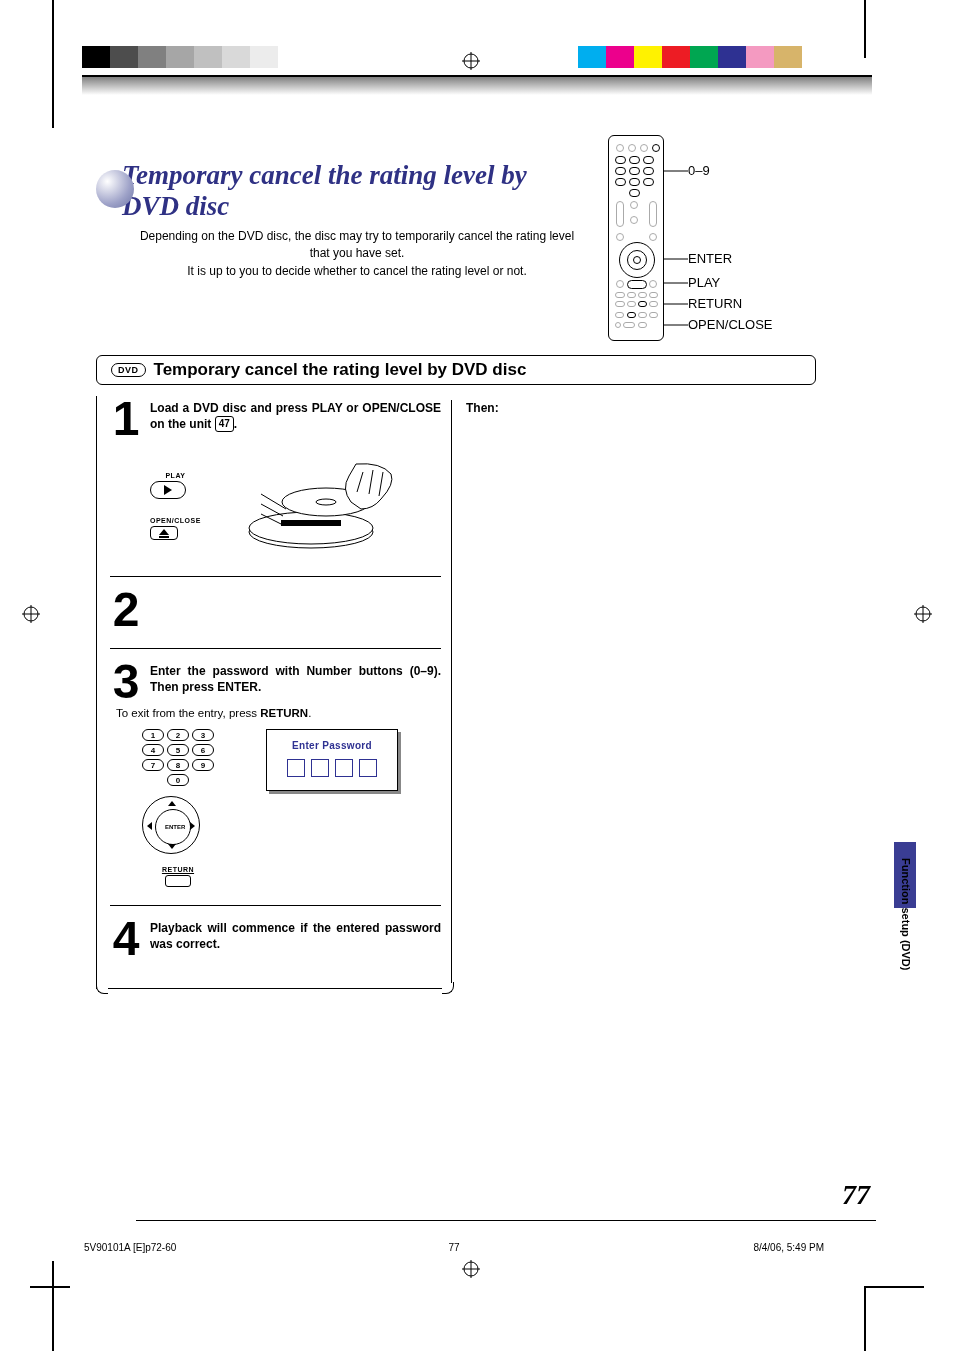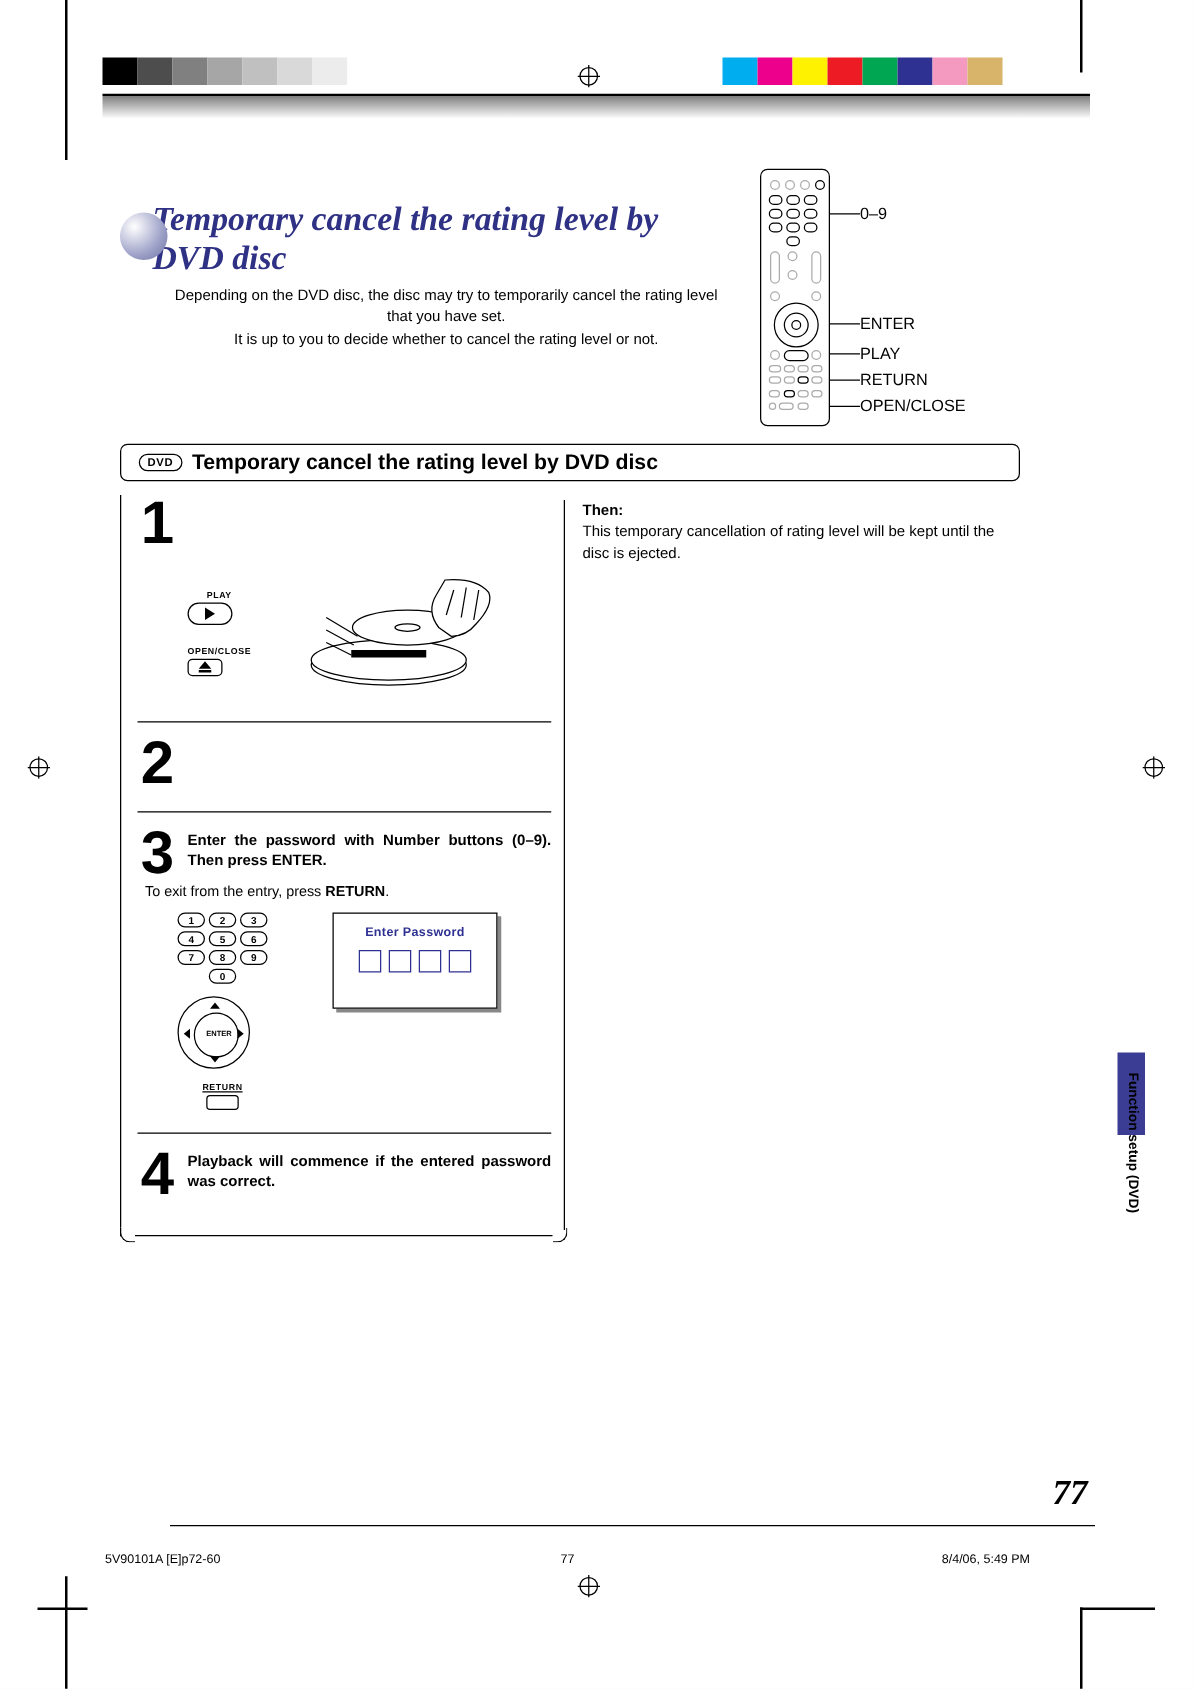--- a/index.html
+++ b/index.html
@@ -158,21 +158,21 @@
   .dpad .al { left:4px; top:25px; border-right:5px solid #000; border-top:4px solid transparent; border-bottom:4px solid transparent; }
   .dpad .ar { right:4px; top:25px; border-left:5px solid #000; border-top:4px solid transparent; border-bottom:4px solid transparent; }
   .return-ill { margin-top:12px; text-align:center; }
   .return-ill .lab { font-size:7px; font-weight:bold; letter-spacing:0.5px; text-decoration:underline; }
   .return-box { width:26px; height:12px; border:1.5px solid #000; border-radius:3px; margin:2px auto 0; }
 
   .exit-line { font-size:11.5px; margin-left:6px; margin-bottom:8px; }
   .password-panel {
     width:132px; margin-left:10px;
     border:1px solid #000; box-shadow:3px 3px 0 #888; background:#fff;
-    padding:10px 8px 28px; text-align:center;
+    padding:10px 8px 13px; text-align:center;
   }
   .password-panel .pt { font-size:10px; font-weight:bold; color:#2e3192; margin-bottom:8px; letter-spacing:0.3px; }
   .pw-boxes { display:flex; gap:6px; justify-content:center; }
   .pw-boxes > div { width:18px; height:18px; border:1.5px solid #2e3192; }
 
   .hr-steps { border:none; border-top:1px solid #000; margin:18px 0 14px; }
 
   
   .note-col { position:absolute; top:400px; left:466px; width:350px; font-size:12px; line-height:1.4; }
   .note-col b { font-weight:bold; }
@@ -349,20 +349,23 @@
 
   <div class="steps-left-border"></div>
   <div class="steps-bottom-border"></div>
   <div class="steps-bl-round"></div>
   <div class="steps-br-round"></div>
 
   <div class="steps-col" style="padding-left:14px;">
 
     <div class="step">
       <div class="step-num">1</div>
+      <div class="step-text">
+        <span>Load a DVD disc and press PLAY or OPEN/CLOSE on the unit </span><span class="page47">47</span><span>.</span>
+      </div>
     </div>
     <div class="step1-ill">
       <div>
         <div class="play-btn-ill">
           <div class="tiny-label">PLAY</div>
           <div class="pill-btn">
               <div class="tri"></div>
             </div>
         </div>
         <div class="oc-btn-ill" style="margin-top:18px">
@@ -450,21 +453,21 @@
     <hr class="hr-steps">
 
     <div class="step" style="margin-bottom:4px">
       <div class="step-num">4</div>
       <div class="step-text">Playback will commence if the entered password was correct.</div>
     </div>
   </div>
 
   <div class="note-col">
     <b>Then:</b><br>
-    <span>This temporary cancellation of rating level will be kept until the disc is ejected.</span><br>
+    <br>
   </div>
 
   <div class="side-tab"></div>
   <div class="side-label">Function setup (DVD)</div>
 
   <div class="page-num-line"></div>
   <div class="page-num">77</div>
 
   <div class="footer">
     <div>5V90101A [E]p72-60</div>

